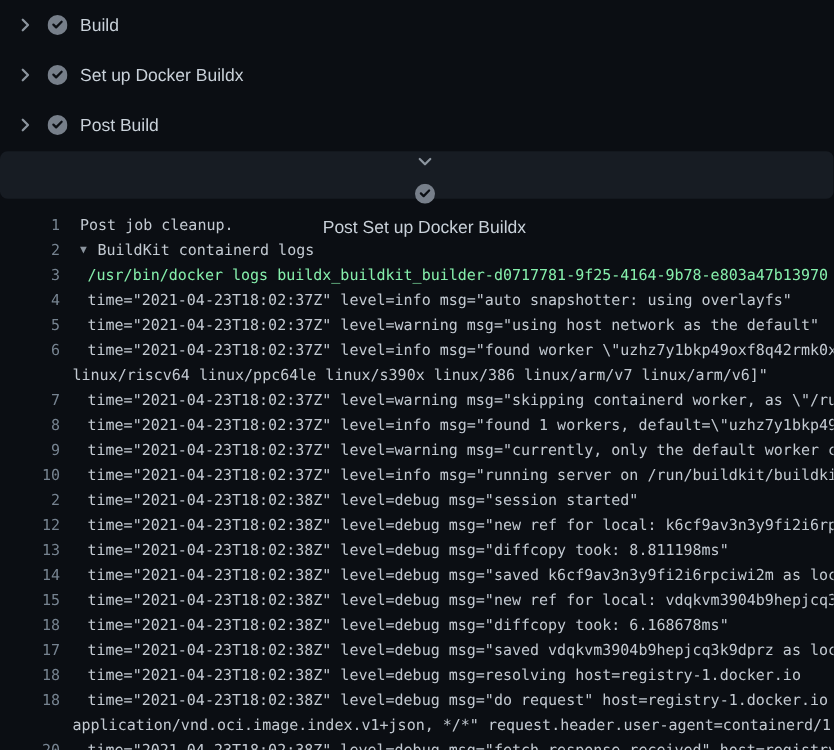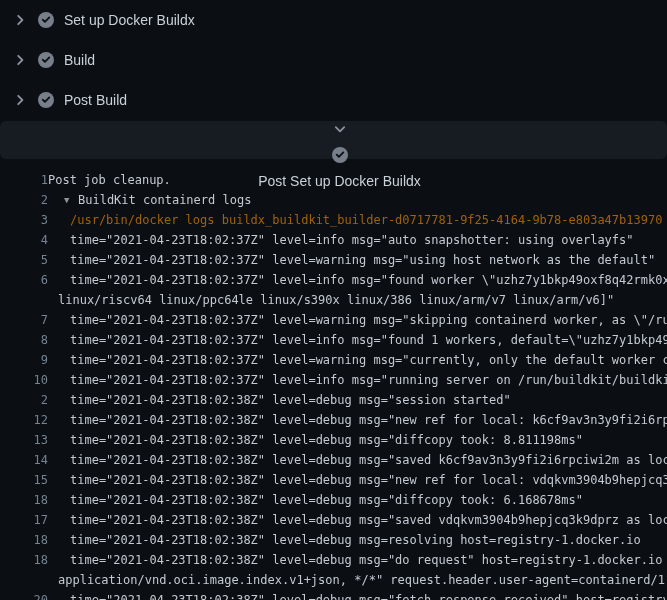--- a/index.html
+++ b/index.html
@@ -29,26 +29,26 @@
     font-size: 12px; color: #c3cad2;
   }
   .log-row {
     display: flex; height: 20px; line-height: 20px;
     white-space: pre; overflow: hidden;
   }
   .ln {
     flex: none; width: 48px; text-align: right;
     color: #768390; user-select: none; cursor: pointer;
   }
-  .log-row.plain   .lt { }
+  .log-row.plain   .lt { margin-left: 16px; }
   .log-row.group   .toggle {
     flex: none; margin-left: 16px; width: 14px;
     color: #8b949e; font-size: 9px; line-height: 20px; cursor: pointer;
   }
-  .log-row.command .lt { margin-left: 22px; color: #a16207; }
+  .log-row.command .lt { margin-left: 22px; color: #86efac; }
   .log-row.output  .lt { margin-left: 22px; }
   .log-row.cont    .lt { margin-left: 10px; text-align: right; }
 </style>
 </head>
 <body>
 
 <div class="app">
 
   <div class="steps">
 
@@ -57,36 +57,36 @@
         <svg width="16" height="16" viewBox="0 0 16 16">
             <path d="M6.2 3.8 L10.4 8 L6.2 12.2" stroke="currentColor" stroke-width="1.8" fill="none" stroke-linecap="round" stroke-linejoin="round"></path>
           </svg>
       </span>
       <span class="status">
         <svg width="16" height="16" viewBox="0 0 16 16">
             <circle cx="8" cy="8" r="8" fill="currentColor"></circle>
             <path d="M11.3 5.4 L6.9 9.9 L4.7 7.7" stroke="#0b0e13" stroke-width="1.8" fill="none" stroke-linecap="round" stroke-linejoin="round"></path>
           </svg>
       </span>
-      <span class="step-title">Set up Docker Buildx</span>
+      <span class="step-title">Build</span>
     </div>
 
     <div class="step-row">
       <span class="chev">
         <svg width="16" height="16" viewBox="0 0 16 16">
             <path d="M6.2 3.8 L10.4 8 L6.2 12.2" stroke="currentColor" stroke-width="1.8" fill="none" stroke-linecap="round" stroke-linejoin="round"></path>
           </svg>
       </span>
       <span class="status">
         <svg width="16" height="16" viewBox="0 0 16 16">
             <circle cx="8" cy="8" r="8" fill="currentColor"></circle>
             <path d="M11.3 5.4 L6.9 9.9 L4.7 7.7" stroke="#0b0e13" stroke-width="1.8" fill="none" stroke-linecap="round" stroke-linejoin="round"></path>
           </svg>
       </span>
-      <span class="step-title">Build</span>
+      <span class="step-title">Set up Docker Buildx</span>
     </div>
 
     <div class="step-row">
       <span class="chev">
         <svg width="16" height="16" viewBox="0 0 16 16">
             <path d="M6.2 3.8 L10.4 8 L6.2 12.2" stroke="currentColor" stroke-width="1.8" fill="none" stroke-linecap="round" stroke-linejoin="round"></path>
           </svg>
       </span>
       <span class="status">
         <svg width="16" height="16" viewBox="0 0 16 16">

